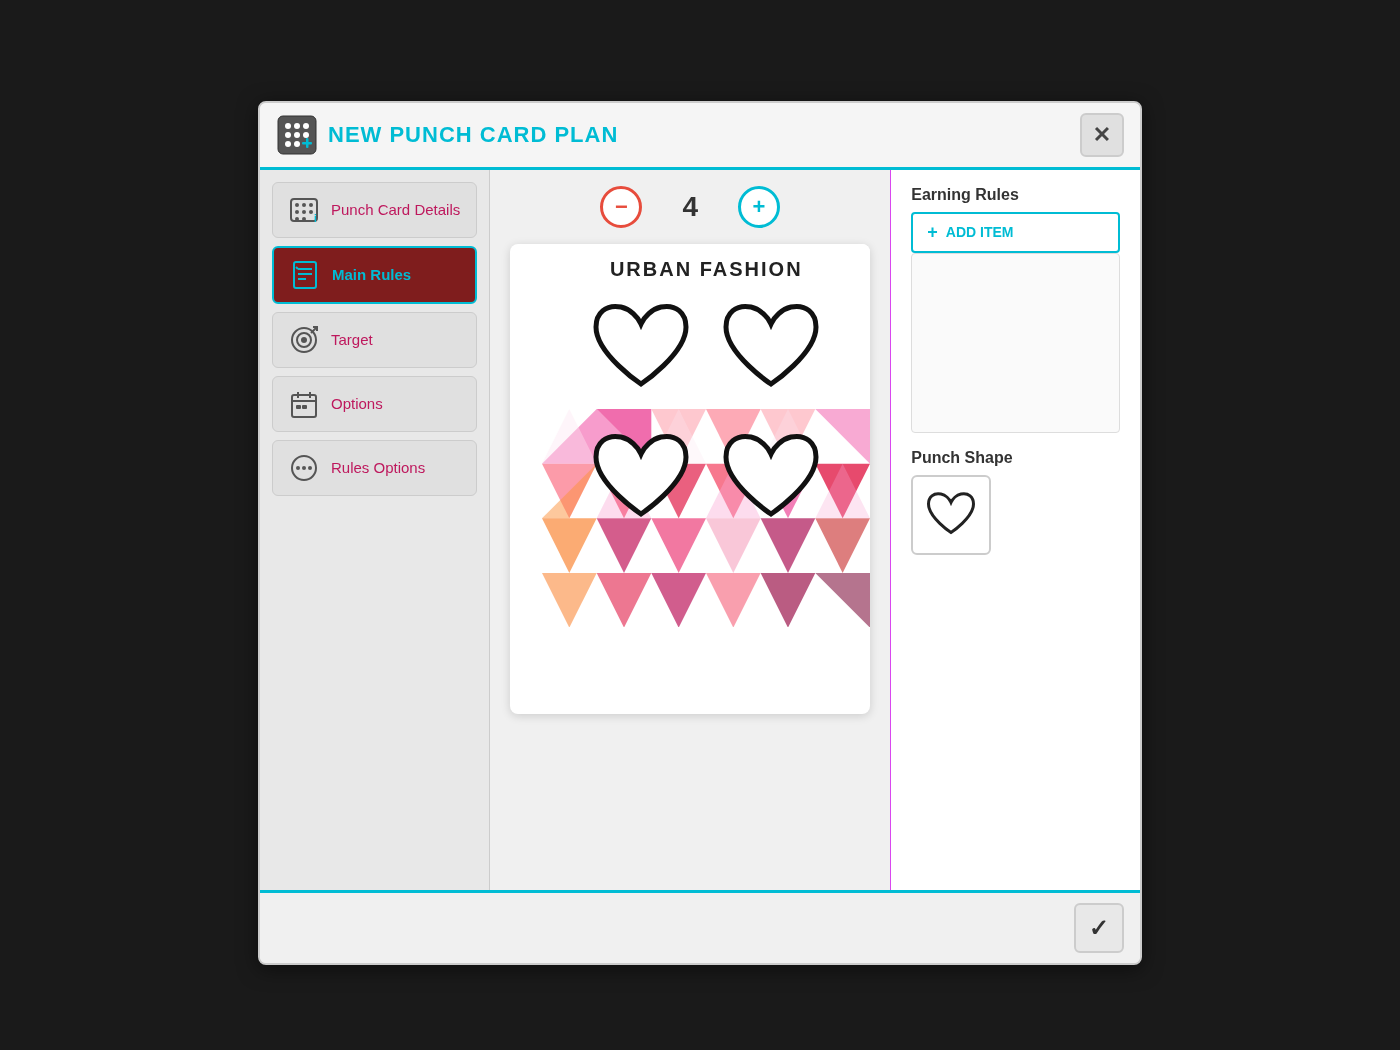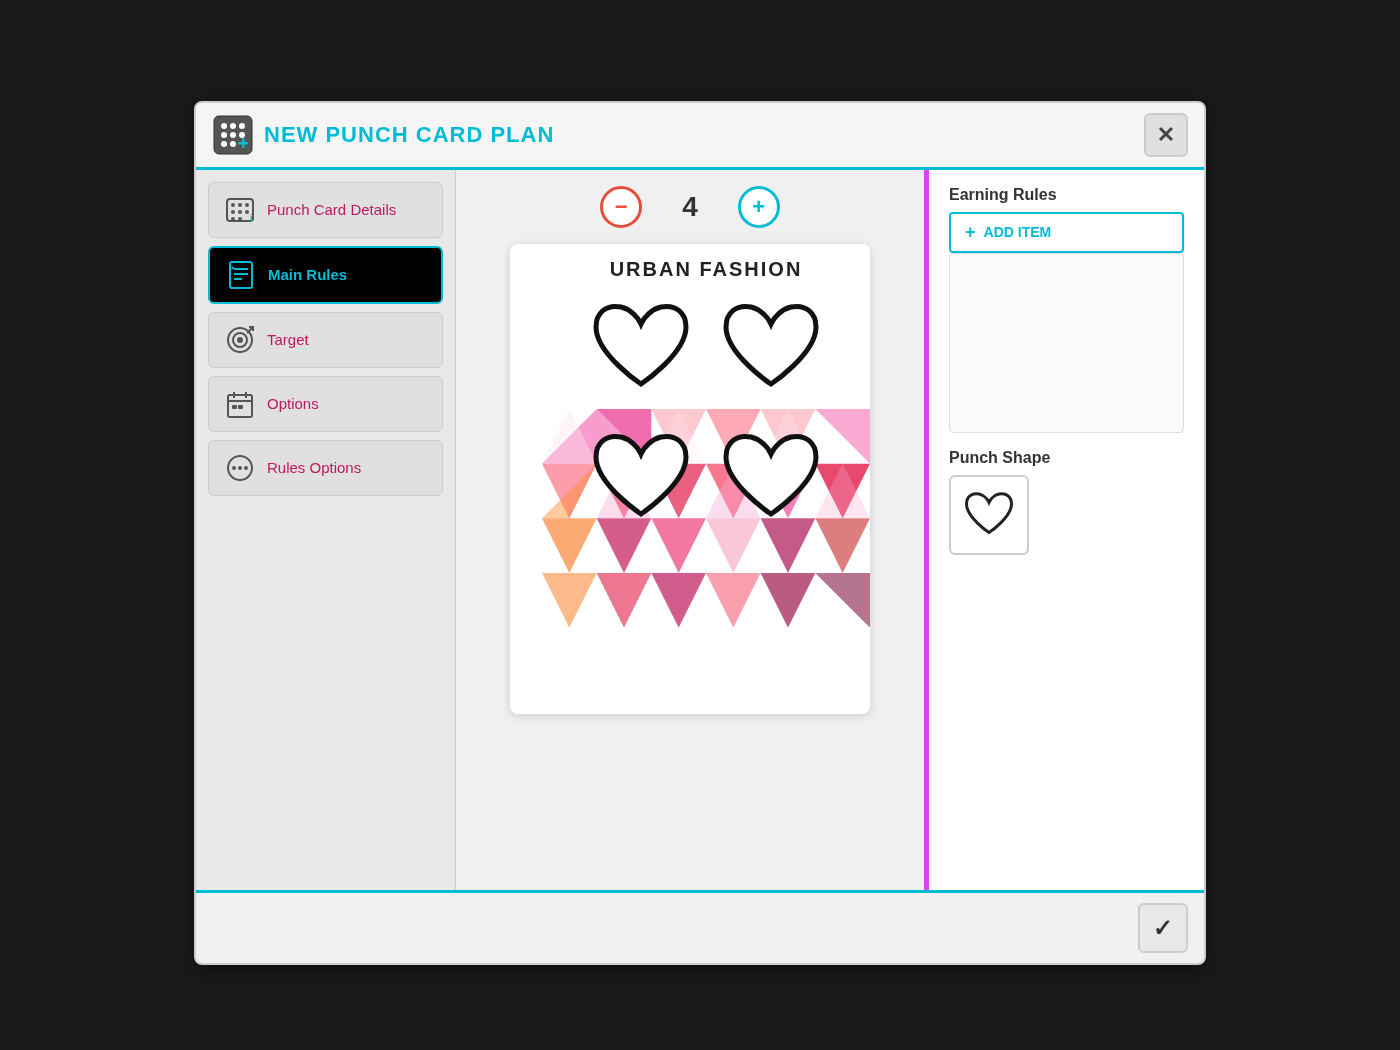--- a/index.html
+++ b/index.html
@@ -6,21 +6,21 @@
     body {
       background: #1a1a1a;
       display: flex;
       align-items: center;
       justify-content: center;
       min-height: 100vh;
       font-family: Arial, sans-serif;
     }
 
     .dialog {
-      width: 1012px;
+      width: 884px;
       background: #f0f0f0;
       border: 2px solid #ccc;
       border-radius: 8px;
       overflow: hidden;
       box-shadow: 0 4px 20px rgba(0,0,0,0.5);
       margin-top: 15px;
     }
 
     
     .dialog-header {
@@ -82,21 +82,21 @@
       display: flex;
       align-items: center;
       gap: 10px;
       padding: 10px 14px;
       border-radius: 6px;
       cursor: pointer;
       background: #e0e0e0;
       border: 1px solid #ccc;
     }
     .sidebar-item.active {
-      background: #000000;
+      background: #7f1d1d;
       border: 2px solid #00bcd4;
     }
     .sidebar-item.active .sidebar-label {
       color: #00bcd4;
       font-weight: bold;
     }
     .sidebar-label {
       font-size: 15px;
       color: #be185d;
     }
@@ -205,21 +205,21 @@
     .heart-outline {
       width: 110px;
       height: 100px;
     }
 
     
     .right-panel {
       width: 280px;
       padding: 16px 20px;
       background: white;
-      border-left: 5px solid #d946ef;
+      border-left: 1px solid #d946ef;
       display: flex;
       flex-direction: column;
       gap: 16px;
     }
 
     .section-label {
       font-size: 16px;
       font-weight: bold;
       color: #333;
       margin-bottom: 8px;

